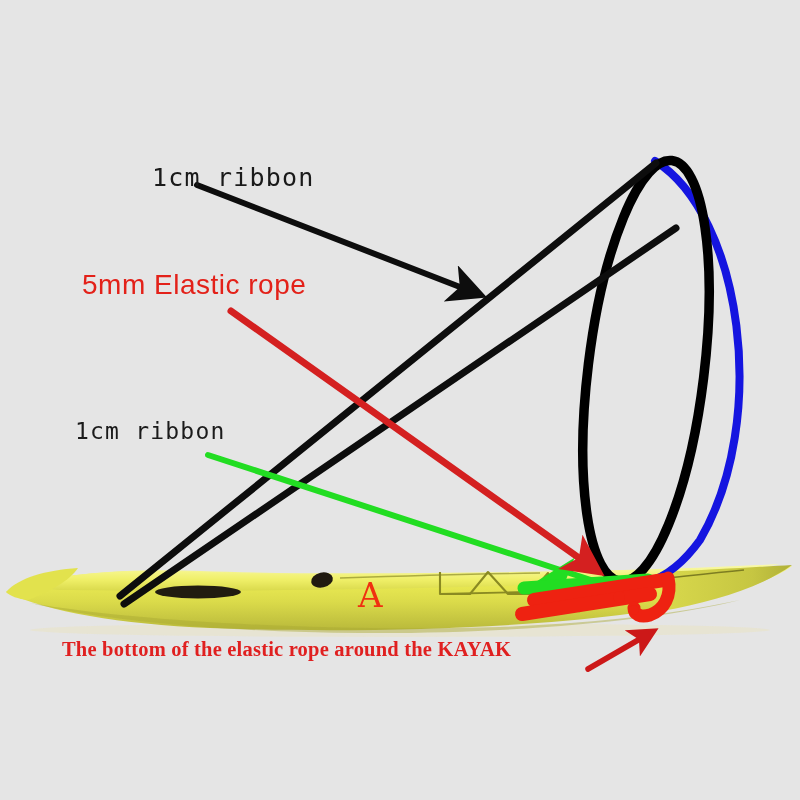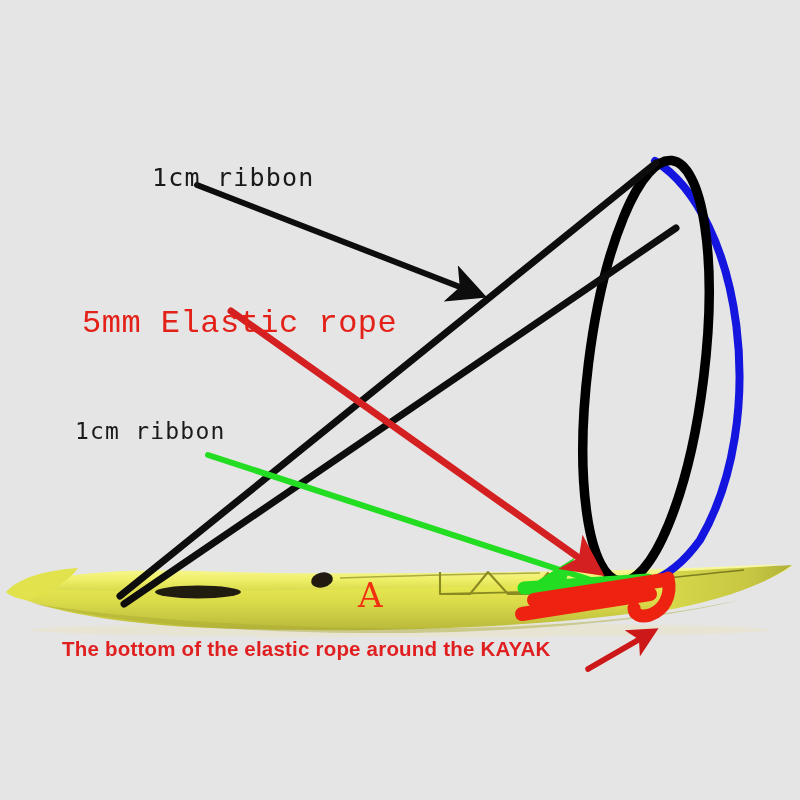--- a/index.html
+++ b/index.html
@@ -46,30 +46,29 @@
     left: 75px;
     top: 420px;
     font-family: "DejaVu Sans Mono", monospace;
     font-size: 23px;
     letter-spacing: 1.2px;
     color: #1a1a1a;
   }
   #label-elastic {
     left: 82px;
     top: 271px;
-    font-family: Liberation Mono, monospace;
-    font-size: 32px;
+    font-family: Liberation Sans, sans-serif;
+    font-size: 28px;
     letter-spacing: 0.5px;
     color: #e32119;
-    margin-top: 37px;
   }
   #label-bottom-note {
     left: 62px;
     top: 639px;
-    font-family: Liberation Sans, sans-serif;
+    font-family: Liberation Serif, serif;
     font-size: 20.5px;
     font-weight: bold;
     letter-spacing: 0.2px;
     color: #e02020;
   }
   #label-point-a {
     left: 358px;
     top: 578px;
     font-family: "DejaVu Serif", serif;
     font-size: 34px;

